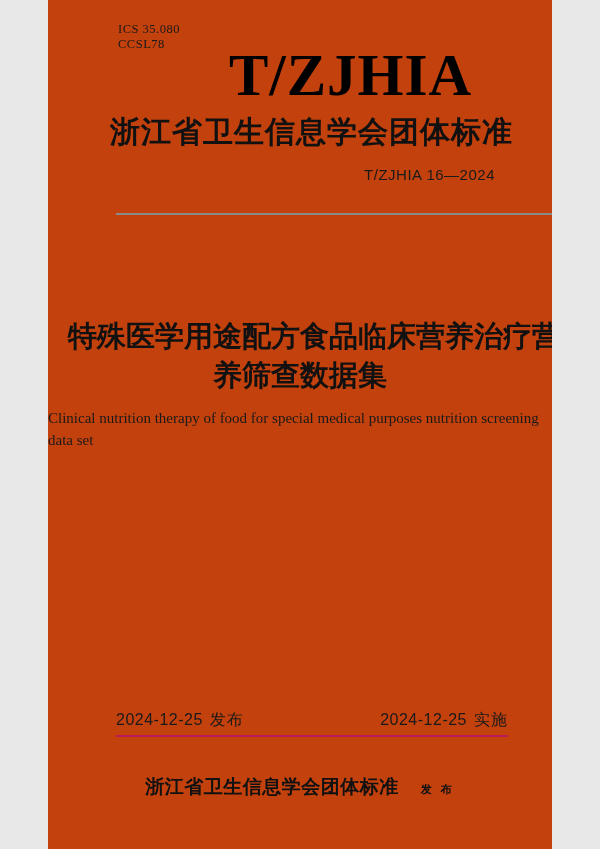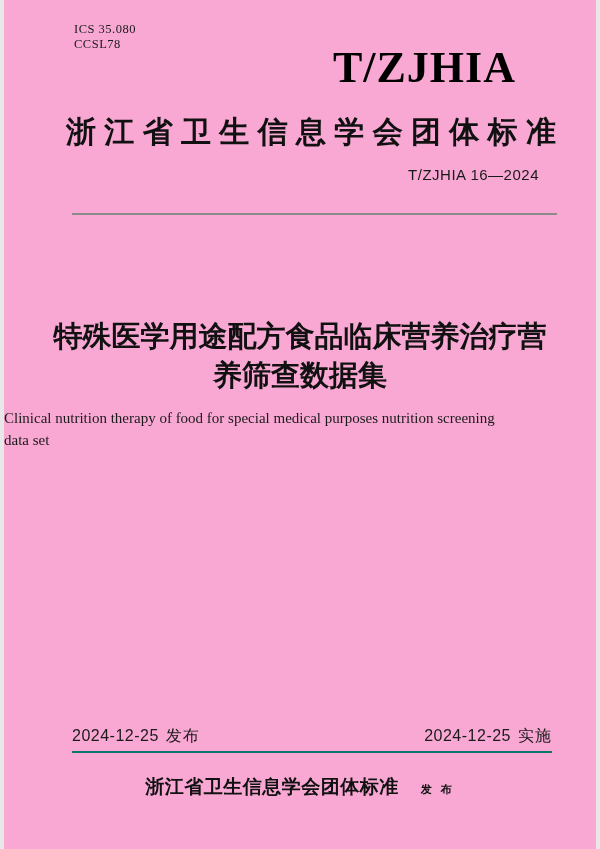--- a/index.html
+++ b/index.html
@@ -3,24 +3,24 @@
 <meta charset="utf-8">
 <style>
   html, body {
     margin: 0;
     padding: 0;
     background: #e8e8e8;
     font-family: "Liberation Sans", sans-serif;
   }
   .page {
     position: relative;
-    width: 592px;
+    width: 504px;
     height: 849px;
     margin: 0 auto;
-    background: #f9a8d4;
+    background: #c2410c;
     color: #1a1a1a;
     overflow: hidden;
   }
 
   
   .ics-block {
     position: absolute;
     top: 22px;
     left: 70px;
     font-family: "Liberation Serif", serif;
@@ -30,21 +30,21 @@
     color: #1a1a1a;
   }
 
   
   .logo {
     position: absolute;
     top: 46px;
     right: 80px;
     font-family: "Liberation Serif", serif;
     font-weight: bold;
-    font-size: 44px;
+    font-size: 59px;
     line-height: 1;
     letter-spacing: 1px;
     color: #000;
     white-space: nowrap;
   }
 
   
   .org-title {
     position: absolute;
     top: 112px;
@@ -115,23 +115,22 @@
     position: absolute;
     top: 710px;
     left: 68px;
     right: 44px;
     display: flex;
     justify-content: space-between;
     align-items: baseline;
     font-size: 16px;
     color: #1a1a1a;
     padding-bottom: 4px;
-    border-bottom: 2px solid #0f766e;
-    white-space: nowrap;
-    margin-top: 16px;
+    border-bottom: 2px solid #be185d;
+    white-space: nowrap;
   }
   .date-group { letter-spacing: 0.5px; }
   .date-group .cn-label { margin-left: 7px; letter-spacing: 1px; }
 
   
   .footer-line {
     position: absolute;
     top: 774px;
     left: 0;
     right: 0;

